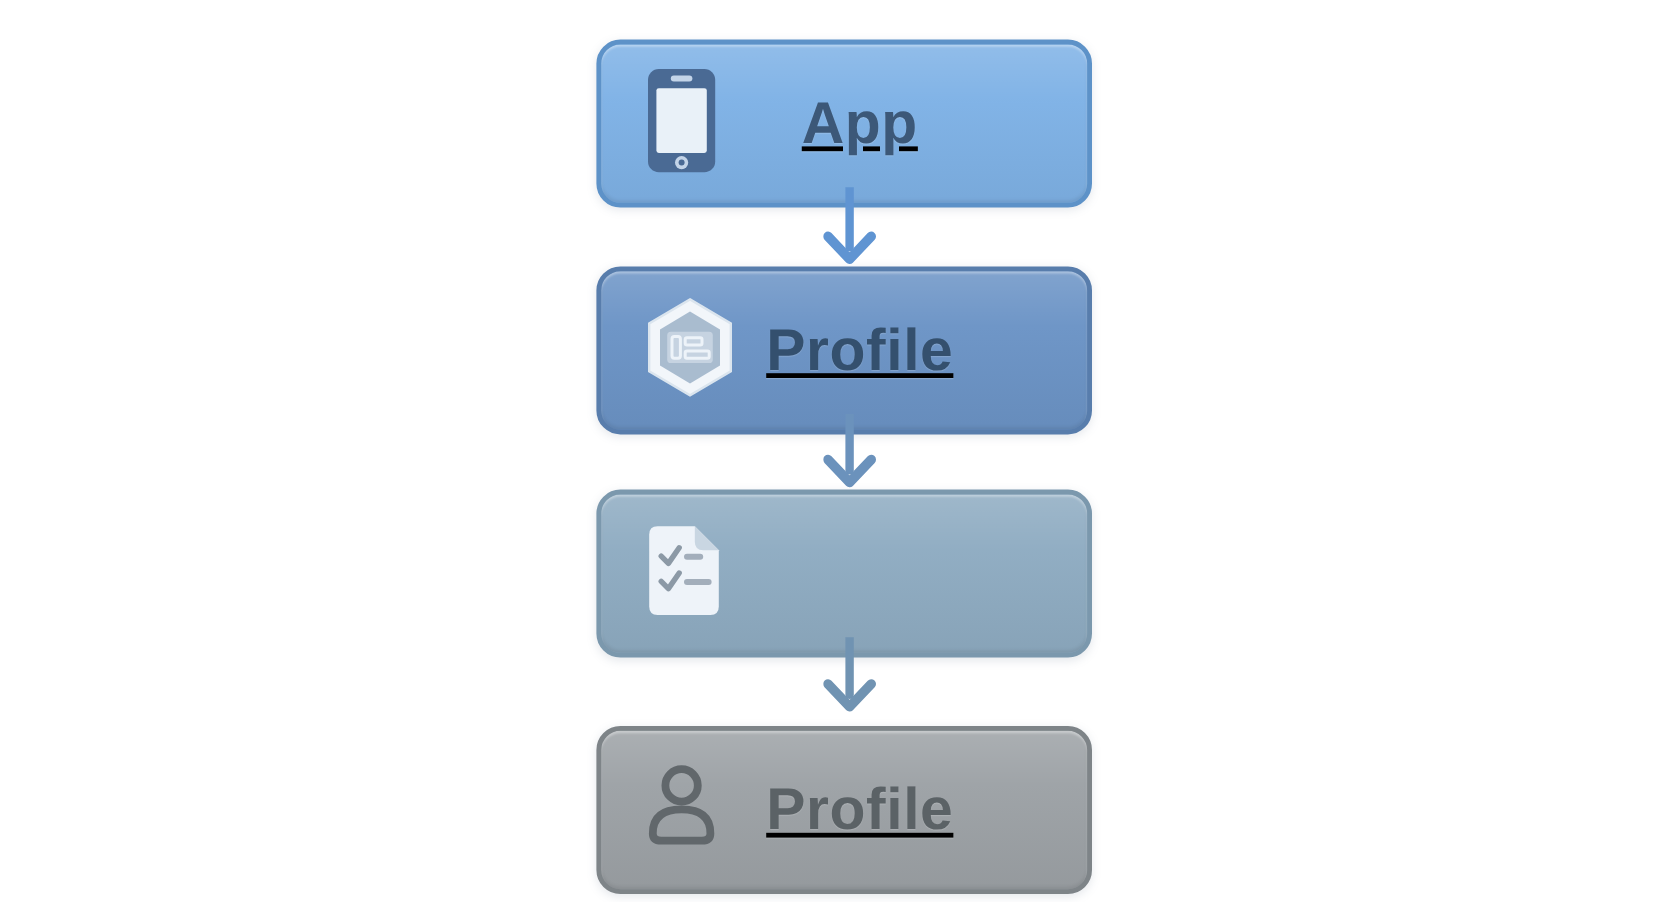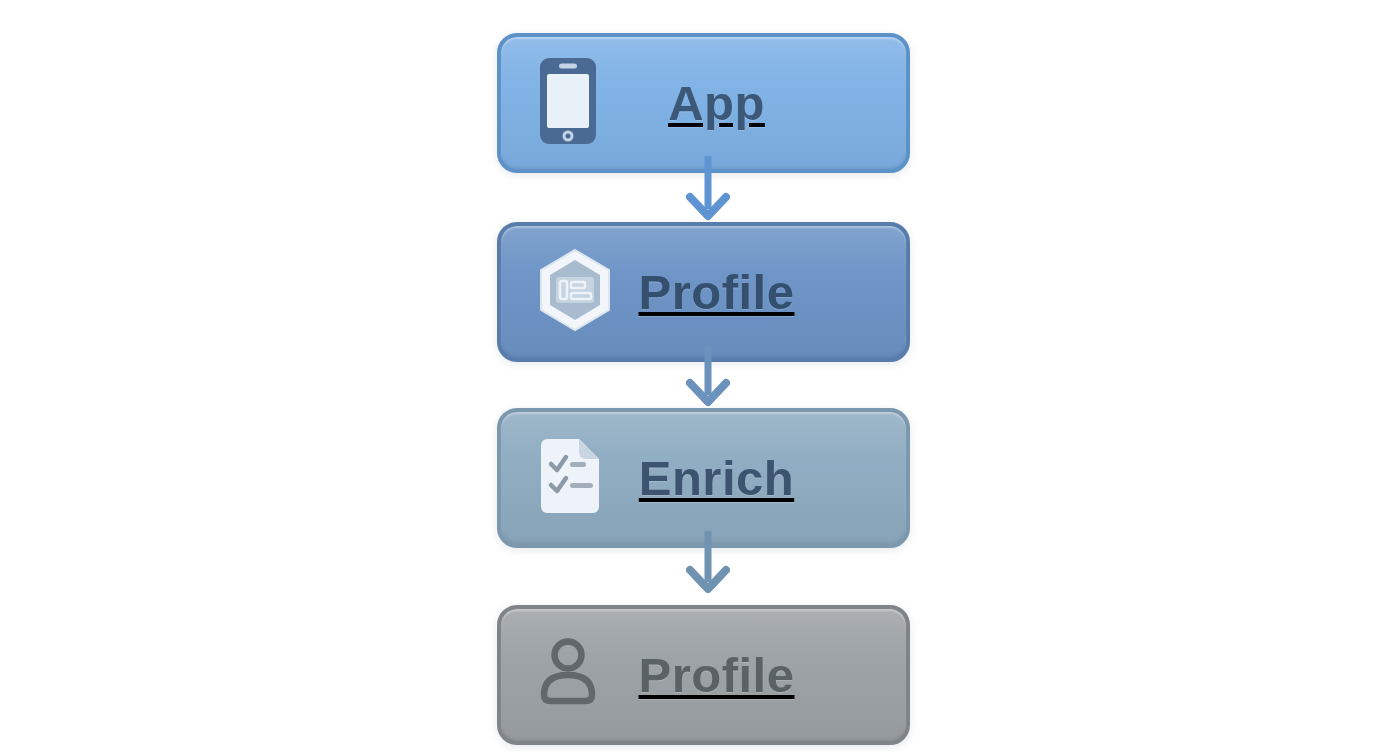--- a/index.html
+++ b/index.html
@@ -104,21 +104,20 @@
     <span class="node-icon">
       <svg width="62" height="78" viewBox="0 0 62 78">
         <path d="M9 2 H40 L60 22 V69 Q60 76 53 76 H9 Q2 76 2 69 V9 Q2 2 9 2 Z" fill="#EEF3F9"></path>
         <path d="M40 2 L40 15 Q40 22 47 22 L60 22 Z" fill="#C9D6E2"></path>
         <path d="M12 27 L18 33 L27 20" fill="none" stroke="#8C99A6" stroke-width="4.5" stroke-linecap="round" stroke-linejoin="round"></path>
         <rect x="31" y="25" width="16" height="5" rx="2.5" fill="#A3AEBB"></rect>
         <path d="M12 48 L18 54 L27 41" fill="none" stroke="#8C99A6" stroke-width="4.5" stroke-linecap="round" stroke-linejoin="round"></path>
         <rect x="31" y="46" width="23" height="5" rx="2.5" fill="#A3AEBB"></rect>
       </svg>
     </span>
-    <span class="node-label" style="color: rgb(61, 84, 112);">Enrich</span>
   </div>
 
   <span class="flow-arrow" style="top: 531px; color: rgb(112, 147, 178);">
     <svg width="44" height="64" viewBox="0 0 44 64" fill="none" stroke="currentColor" stroke-linecap="round" stroke-linejoin="round">
       <line x1="22" y1="0" x2="22" y2="48" stroke-width="7"></line>
       <path d="M4 39 L22 58 L40 39" stroke-width="8"></path>
     </svg>
   </span>
 
   <div class="flow-node" style="top: 595px; background-color: rgb(157, 162, 166); border-color: rgb(126, 132, 136); margin-top: 10px;">

